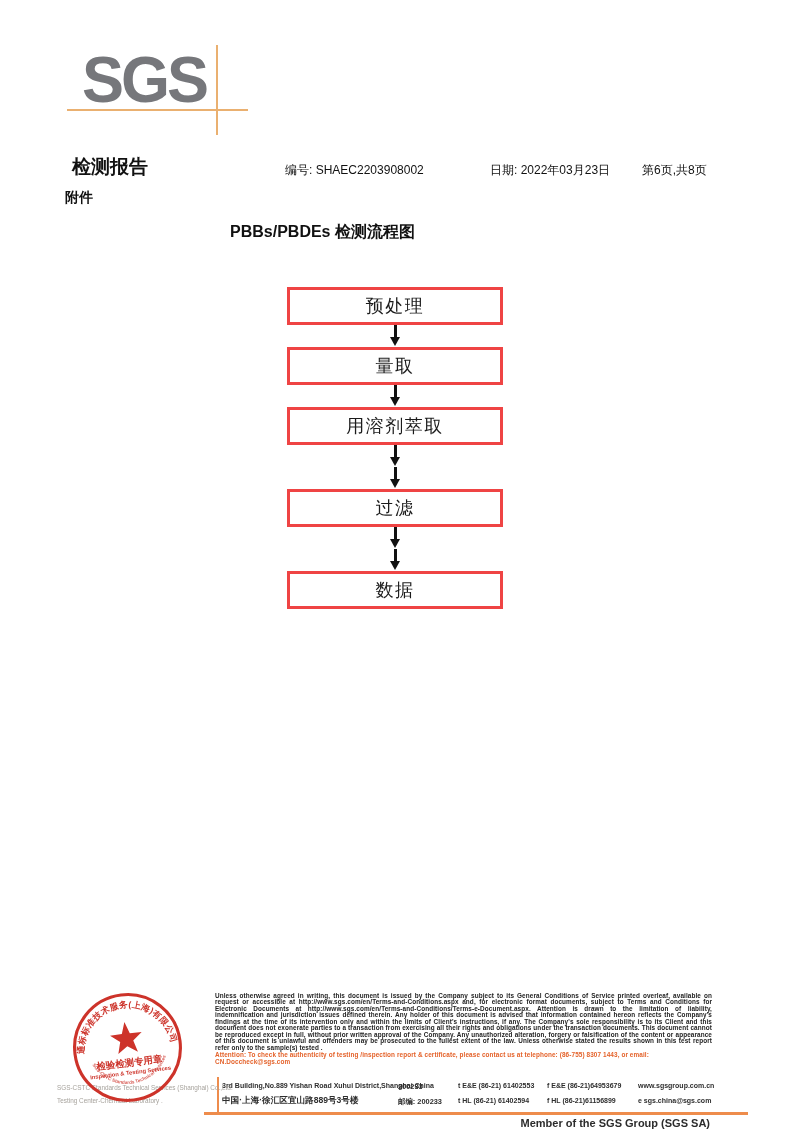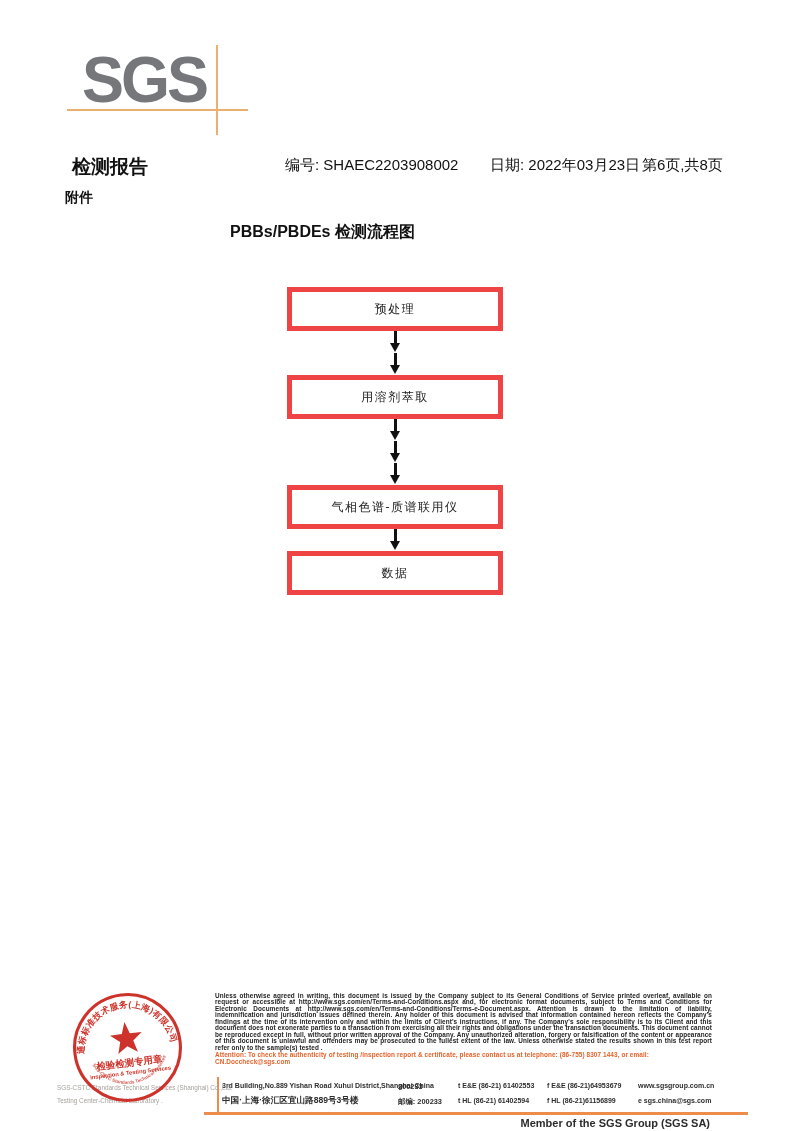--- a/index.html
+++ b/index.html
@@ -16,37 +16,37 @@
     font-size:63px; font-weight:bold; line-height:63px;
     color:#76777b; letter-spacing:-3px;
     font-family:"Liberation Sans", sans-serif;
     transform:scaleY(1.04);
   }
   .logo-hline { position:absolute; left:67px; top:101px; width:181px; height:2px; background:#eab070; }
   .logo-vline { position:absolute; left:216px; top:37px; width:2px; height:90px; background:#eab070; }
 
   
   .report-title { position:absolute; left:72px; top:146px; font-size:19px; font-weight:bold; color:#111; }
-  .hdr-meta { position:absolute; top:148px; font-size:15px; color:#111; white-space:nowrap; }
+  .hdr-meta { position:absolute; top:154px; font-size:12px; color:#111; white-space:nowrap; }
   .hdr-no   { left:285px; }
   .hdr-date { left:490px; }
   .hdr-page { left:642px; }
   .attachment { position:absolute; left:65px; top:181px; font-size:14px; font-weight:bold; color:#111; }
 
   
   .flow-title {
     position:absolute; left:0; top:214px; width:645px; text-align:center;
     font-size:16px; font-weight:bold; color:#111;
   }
   .flow { position:absolute; left:287px; top:279px; width:216px; display:flex; flex-direction:column; align-items:stretch; }
   .flow-box {
-    height:44px; width:216px; border:5px solid #ef4444; background:#fff;
+    height:38px; width:216px; border:3px solid #ef4444; background:#fff;
     display:flex; align-items:center; justify-content:center;
     font-family:"Liberation Serif", serif;
-    font-size:12px; color:#1b1b1b; letter-spacing:1.5px;
+    font-size:18px; color:#1b1b1b; letter-spacing:1.5px;
   }
   .flow-arrow { position:relative; height:22px; width:216px; }
   .flow-arrow::before {
     content:""; position:absolute; left:50%; top:0; width:3px; height:13px;
     margin-left:-1.5px; background:#111;
   }
   .flow-arrow::after {
     content:""; position:absolute; left:50%; top:12px; margin-left:-5.5px;
     width:0; height:0;
     border-left:5.5px solid transparent; border-right:5.5px solid transparent;
@@ -99,26 +99,27 @@
   <div class="hdr-meta hdr-no">编号: SHAEC2203908002</div>
   <div class="hdr-meta hdr-date">日期: 2022年03月23日</div>
   <div class="hdr-meta hdr-page">第6页,共8页</div>
   <div class="attachment">附件</div>
 
   <div class="flow-title">PBBs/PBDEs 检测流程图</div>
 
   <div class="flow">
     <div class="flow-box">预处理</div>
     <div class="flow-arrow"></div>
+    <div class="flow-box">量取</div>
     <div class="flow-arrow"></div>
     <div class="flow-box">用溶剂萃取</div>
     <div class="flow-arrow"></div>
     <div class="flow-arrow"></div>
+    <div class="flow-box">过滤</div>
     <div class="flow-arrow"></div>
-    <div class="flow-box">气相色谱-质谱联用仪</div>
     <div class="flow-arrow"></div>
     <div class="flow-box">数据</div>
   </div>
 
   <svg class="stamp" viewBox="0 0 110 110">
     <defs>
       <path id="arcTop" d="M 12,59 A 43,43 0 0 1 98,59"></path>
       <path id="arcBot" d="M 17,63 A 40,40 0 0 0 93,63"></path>
     </defs>
     <circle cx="55" cy="55" r="51.5" fill="none" stroke="#cd332a" stroke-width="3"></circle>

